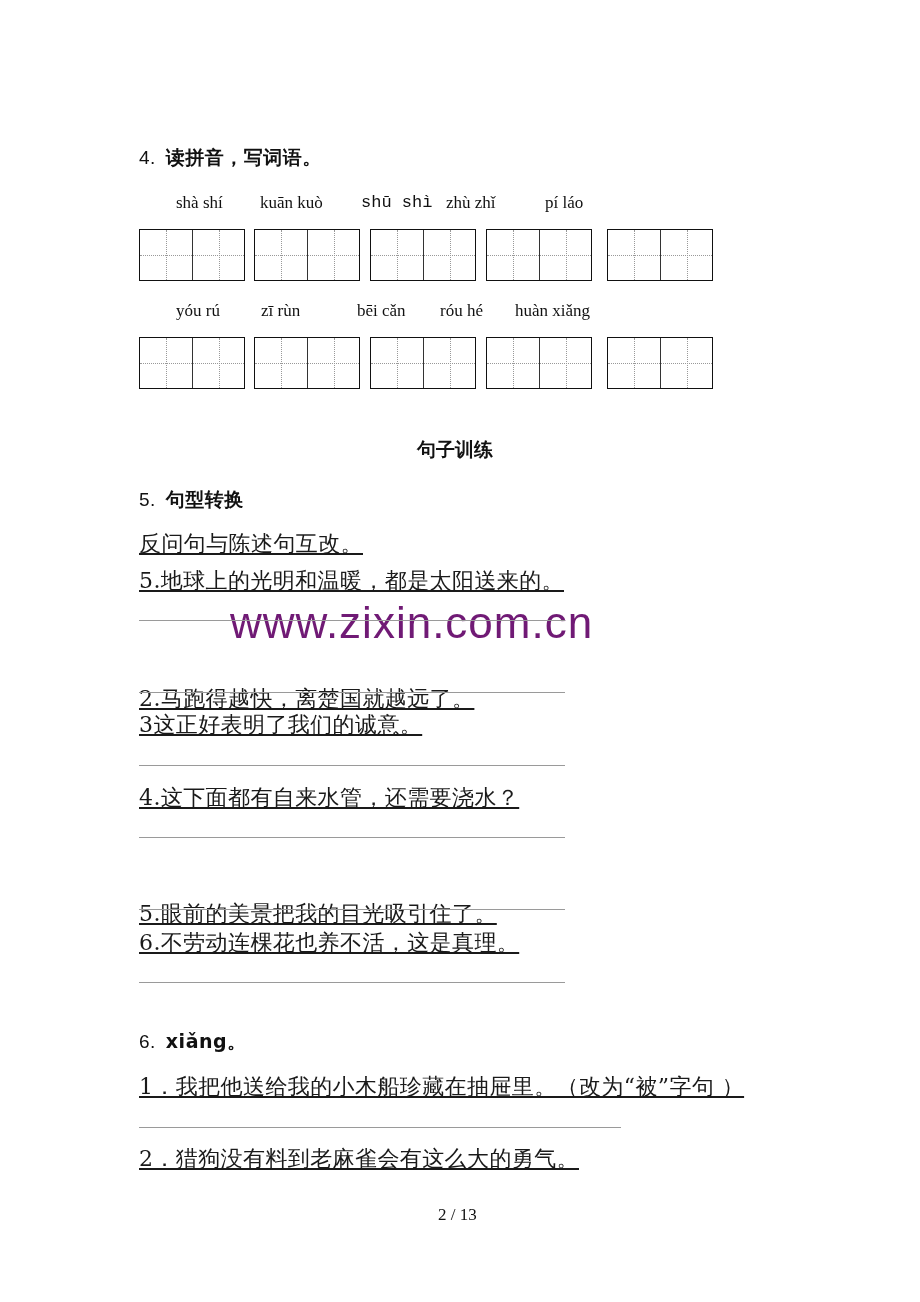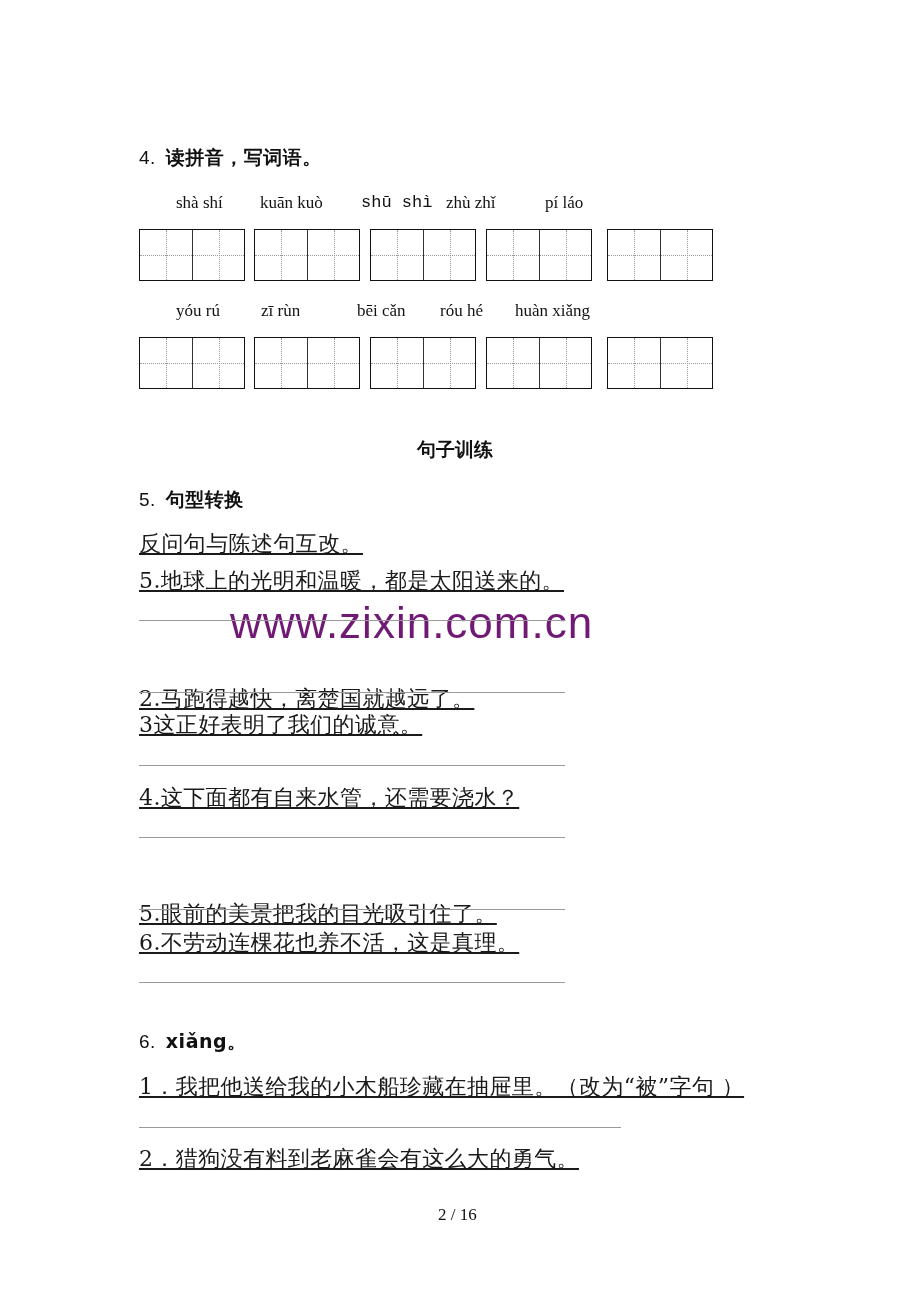--- a/index.html
+++ b/index.html
@@ -140,14 +140,14 @@
 
   <div class="abs q-heading sans" style="left:139px; top:1029px;">
     <span class="num">6.</span><span>xiǎng。</span>
   </div>
 
   <div class="abs line-text serif" style="left:139px; top:1072px;">1．我把他送给我的小木船珍藏在抽屉里。（改为“被”字句 ）</div>
   <div class="answer-line" style="left:139px; top:1127px; width:482px;"></div>
 
   <div class="abs line-text serif" style="left:139px; top:1144px;">2．猎狗没有料到老麻雀会有这么大的勇气。</div>
 
-  <div class="abs page-num tnr" style="left:438px; top:1205px;">2 / 16</div>
+  <div class="abs page-num tnr" style="left:438px; top:1205px;">2 / 13</div>
 </div>
 
 </body></html>

